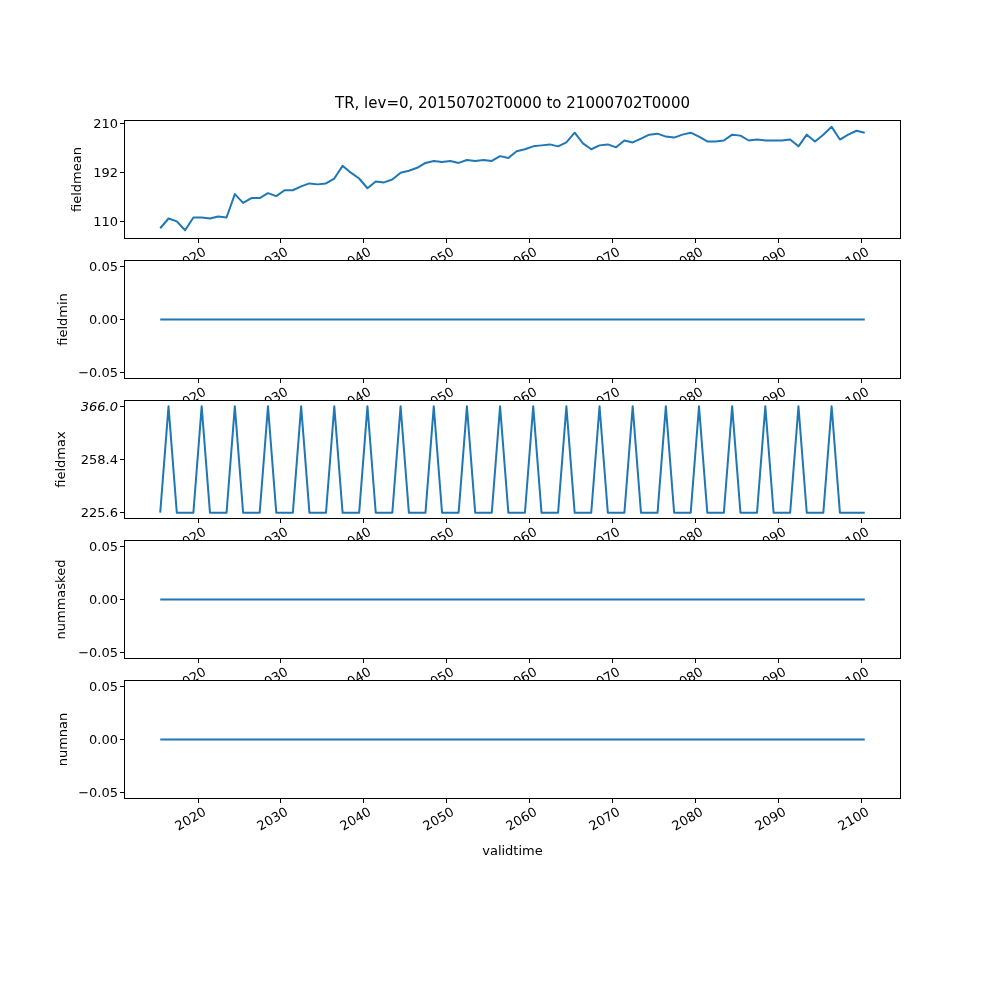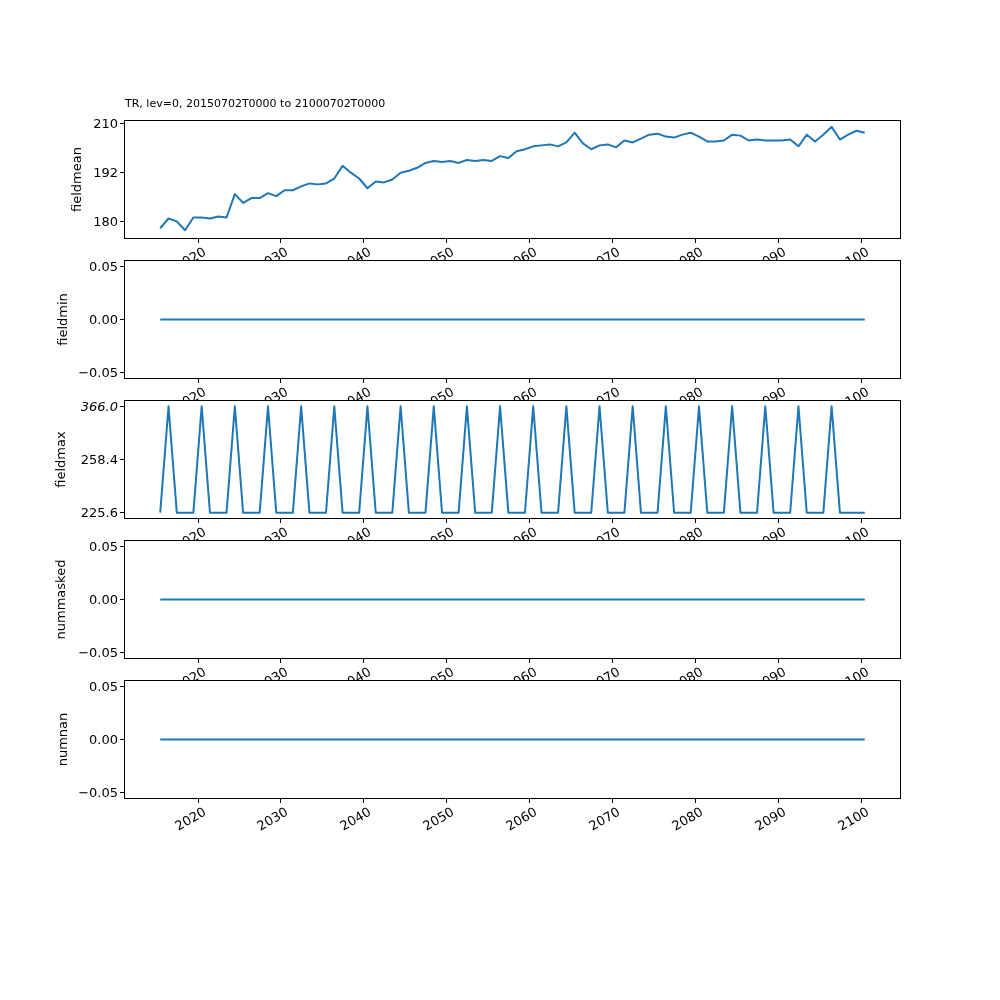--- a/index.html
+++ b/index.html
@@ -63,22 +63,22 @@
     font-size: 13px;
     line-height: 17px;
     transform: rotate(-90deg);
     white-space: nowrap;
   }
   #fig-title {
     position: absolute;
     left: 125px;
     top: 95px;
     width: 775px;
-    text-align: left;
-    font-size: 11px;
+    text-align: center;
+    font-size: 15px;
     line-height: 17px;
     white-space: nowrap;
   }
   #xaxis-label {
     position: absolute;
     left: 125px;
     top: 843px;
     width: 775px;
     text-align: center;
     font-size: 13px;
@@ -94,21 +94,21 @@
       <div>
         <div class="axes-box" style="left: 124px; top: 120px; width: 777px; height: 119px;"></div>
         <svg width="775" height="117" viewBox="0 0 775 117" class="plot-svg" style="left: 125px; top: 121px;">
           <polyline points="35.23,107.25 43.52,97.50 51.80,100.42 60.09,109.20 68.38,96.52 76.67,96.52 84.96,97.50 93.25,95.55 101.54,96.52 109.83,73.13 118.11,81.90 126.40,77.02 134.69,77.02 142.98,72.15 151.27,75.08 159.56,69.22 167.85,69.22 176.14,65.33 184.43,62.40 192.71,63.37 201.00,62.40 209.29,57.52 217.58,44.85 225.87,51.67 234.16,57.52 242.45,67.27 250.74,60.45 259.02,61.42 267.31,58.50 275.60,51.67 283.89,49.72 292.18,46.80 300.47,41.92 308.76,39.97 317.05,40.95 325.33,39.97 333.62,41.92 341.91,39.00 350.20,39.97 358.49,39.00 366.78,39.97 375.07,35.10 383.36,37.05 391.64,30.22 399.93,28.27 408.22,25.35 416.51,24.38 424.80,23.40 433.09,25.35 441.38,21.45 449.67,11.70 457.95,22.42 466.24,28.27 474.53,24.38 482.82,23.40 491.11,26.33 499.40,19.50 507.69,21.45 515.98,17.55 524.26,13.65 532.55,12.67 540.84,15.60 549.13,16.58 557.42,13.65 565.71,11.70 574.00,15.60 582.29,20.47 590.57,20.47 598.86,19.50 607.15,13.65 615.44,14.63 623.73,19.50 632.02,18.52 640.31,19.50 648.60,19.50 656.89,19.50 665.17,18.52 673.46,25.35 681.75,13.65 690.04,20.47 698.33,13.65 706.62,5.85 714.91,18.52 723.20,13.65 731.48,9.75 739.77,11.70" fill="none" stroke="#1f77b4" stroke-width="2" stroke-linejoin="round"></polyline>
         </svg>
         <div class="ytick-mark" style="left: 120px; top: 123.425px;"></div>
         <div class="ytick-label" style="left: 60px; top: 116.425px;">210</div>
         <div class="ytick-mark" style="left: 120px; top: 172.175px;"></div>
         <div class="ytick-label" style="left: 60px; top: 165.175px;">192</div>
         <div class="ytick-mark" style="left: 120px; top: 220.925px;"></div>
-        <div class="ytick-label" style="left: 60px; top: 213.925px;">180</div>
+        <div class="ytick-label" style="left: 60px; top: 213.925px;">110</div>
         <div class="xtick-mark" style="left: 197.527px; top: 239px;"></div>
         <div class="xtick-label" style="left: 138.527px; top: 244px;">2020</div>
         <div class="xtick-mark" style="left: 280.414px; top: 239px;"></div>
         <div class="xtick-label" style="left: 221.414px; top: 244px;">2030</div>
         <div class="xtick-mark" style="left: 363.302px; top: 239px;"></div>
         <div class="xtick-label" style="left: 304.302px; top: 244px;">2040</div>
         <div class="xtick-mark" style="left: 446.19px; top: 239px;"></div>
         <div class="xtick-label" style="left: 387.19px; top: 244px;">2050</div>
         <div class="xtick-mark" style="left: 529.078px; top: 239px;"></div>
         <div class="xtick-label" style="left: 470.078px; top: 244px;">2060</div>
@@ -240,13 +240,14 @@
         <div class="xtick-label" style="left: 552.965px; top: 804px;">2070</div>
         <div class="xtick-mark" style="left: 694.853px; top: 799px;"></div>
         <div class="xtick-label" style="left: 635.853px; top: 804px;">2080</div>
         <div class="xtick-mark" style="left: 777.741px; top: 799px;"></div>
         <div class="xtick-label" style="left: 718.741px; top: 804px;">2090</div>
         <div class="xtick-mark" style="left: 860.628px; top: 799px;"></div>
         <div class="xtick-label" style="left: 801.628px; top: 804px;">2100</div>
         <div class="ylabel" style="left: -3px; top: 731px;">numnan</div>
       </div>
     </div>
+  <div id="xaxis-label">validtime</div>
 </div>
 
 </body></html>

